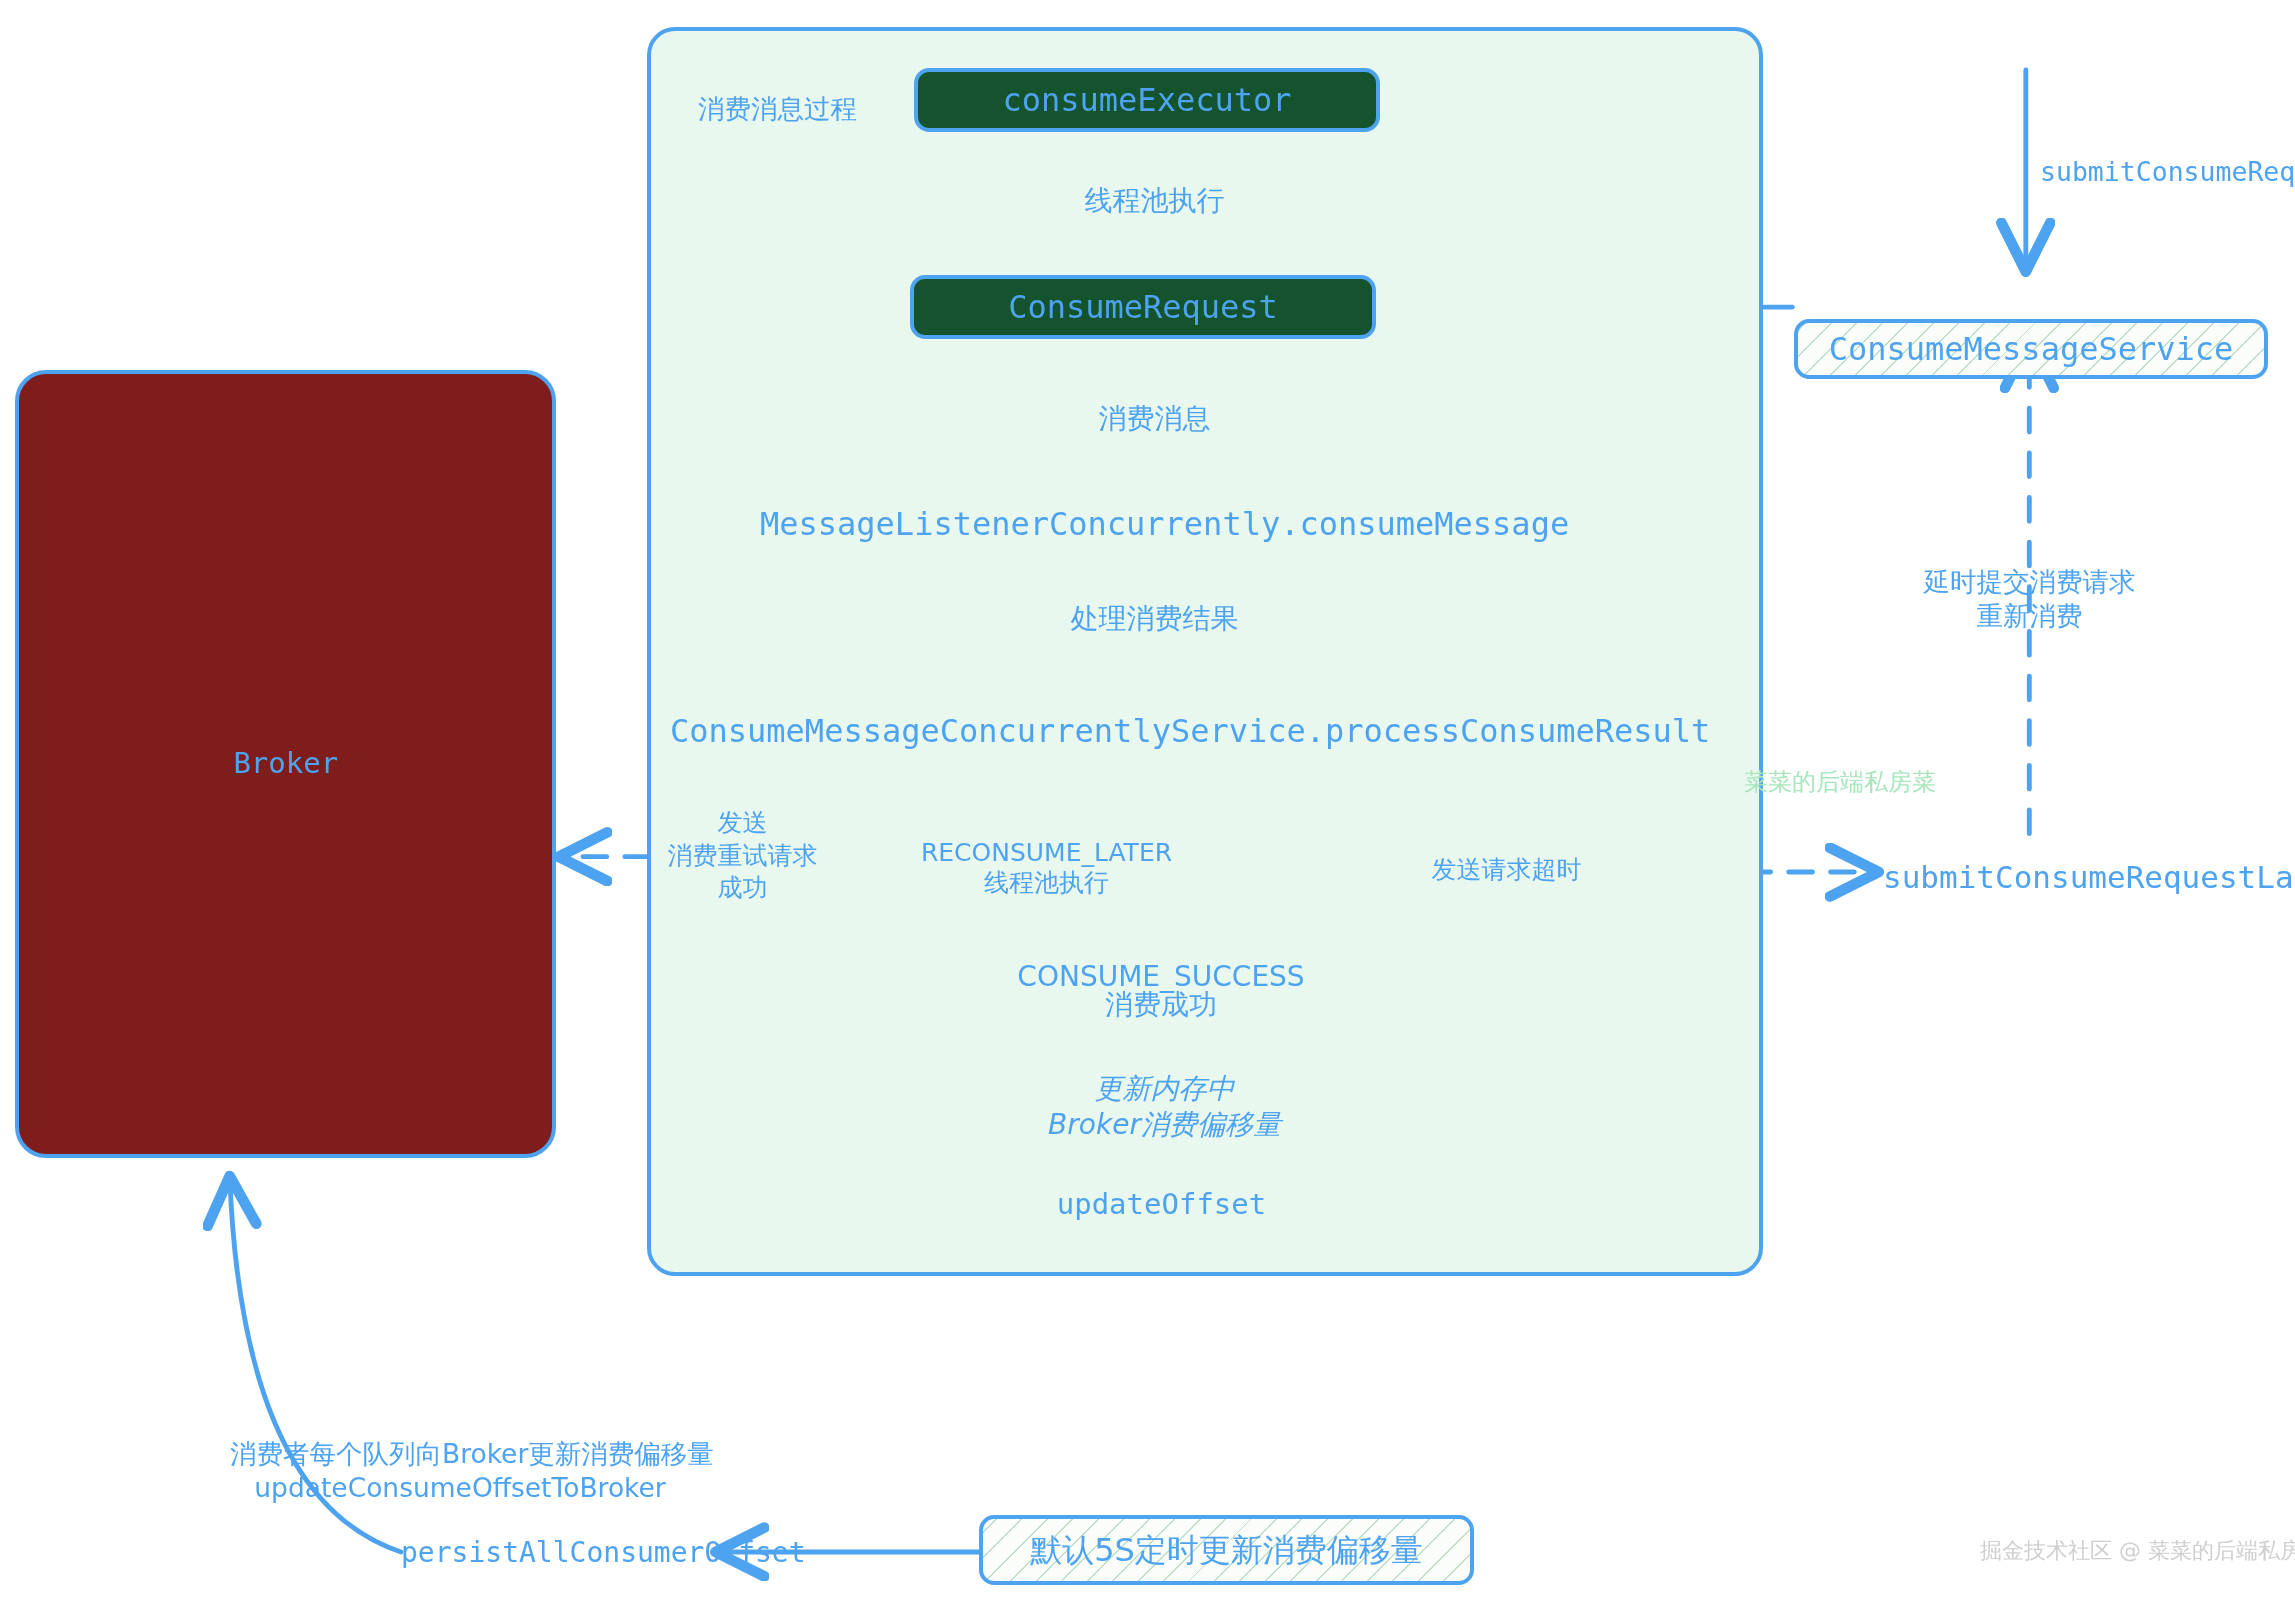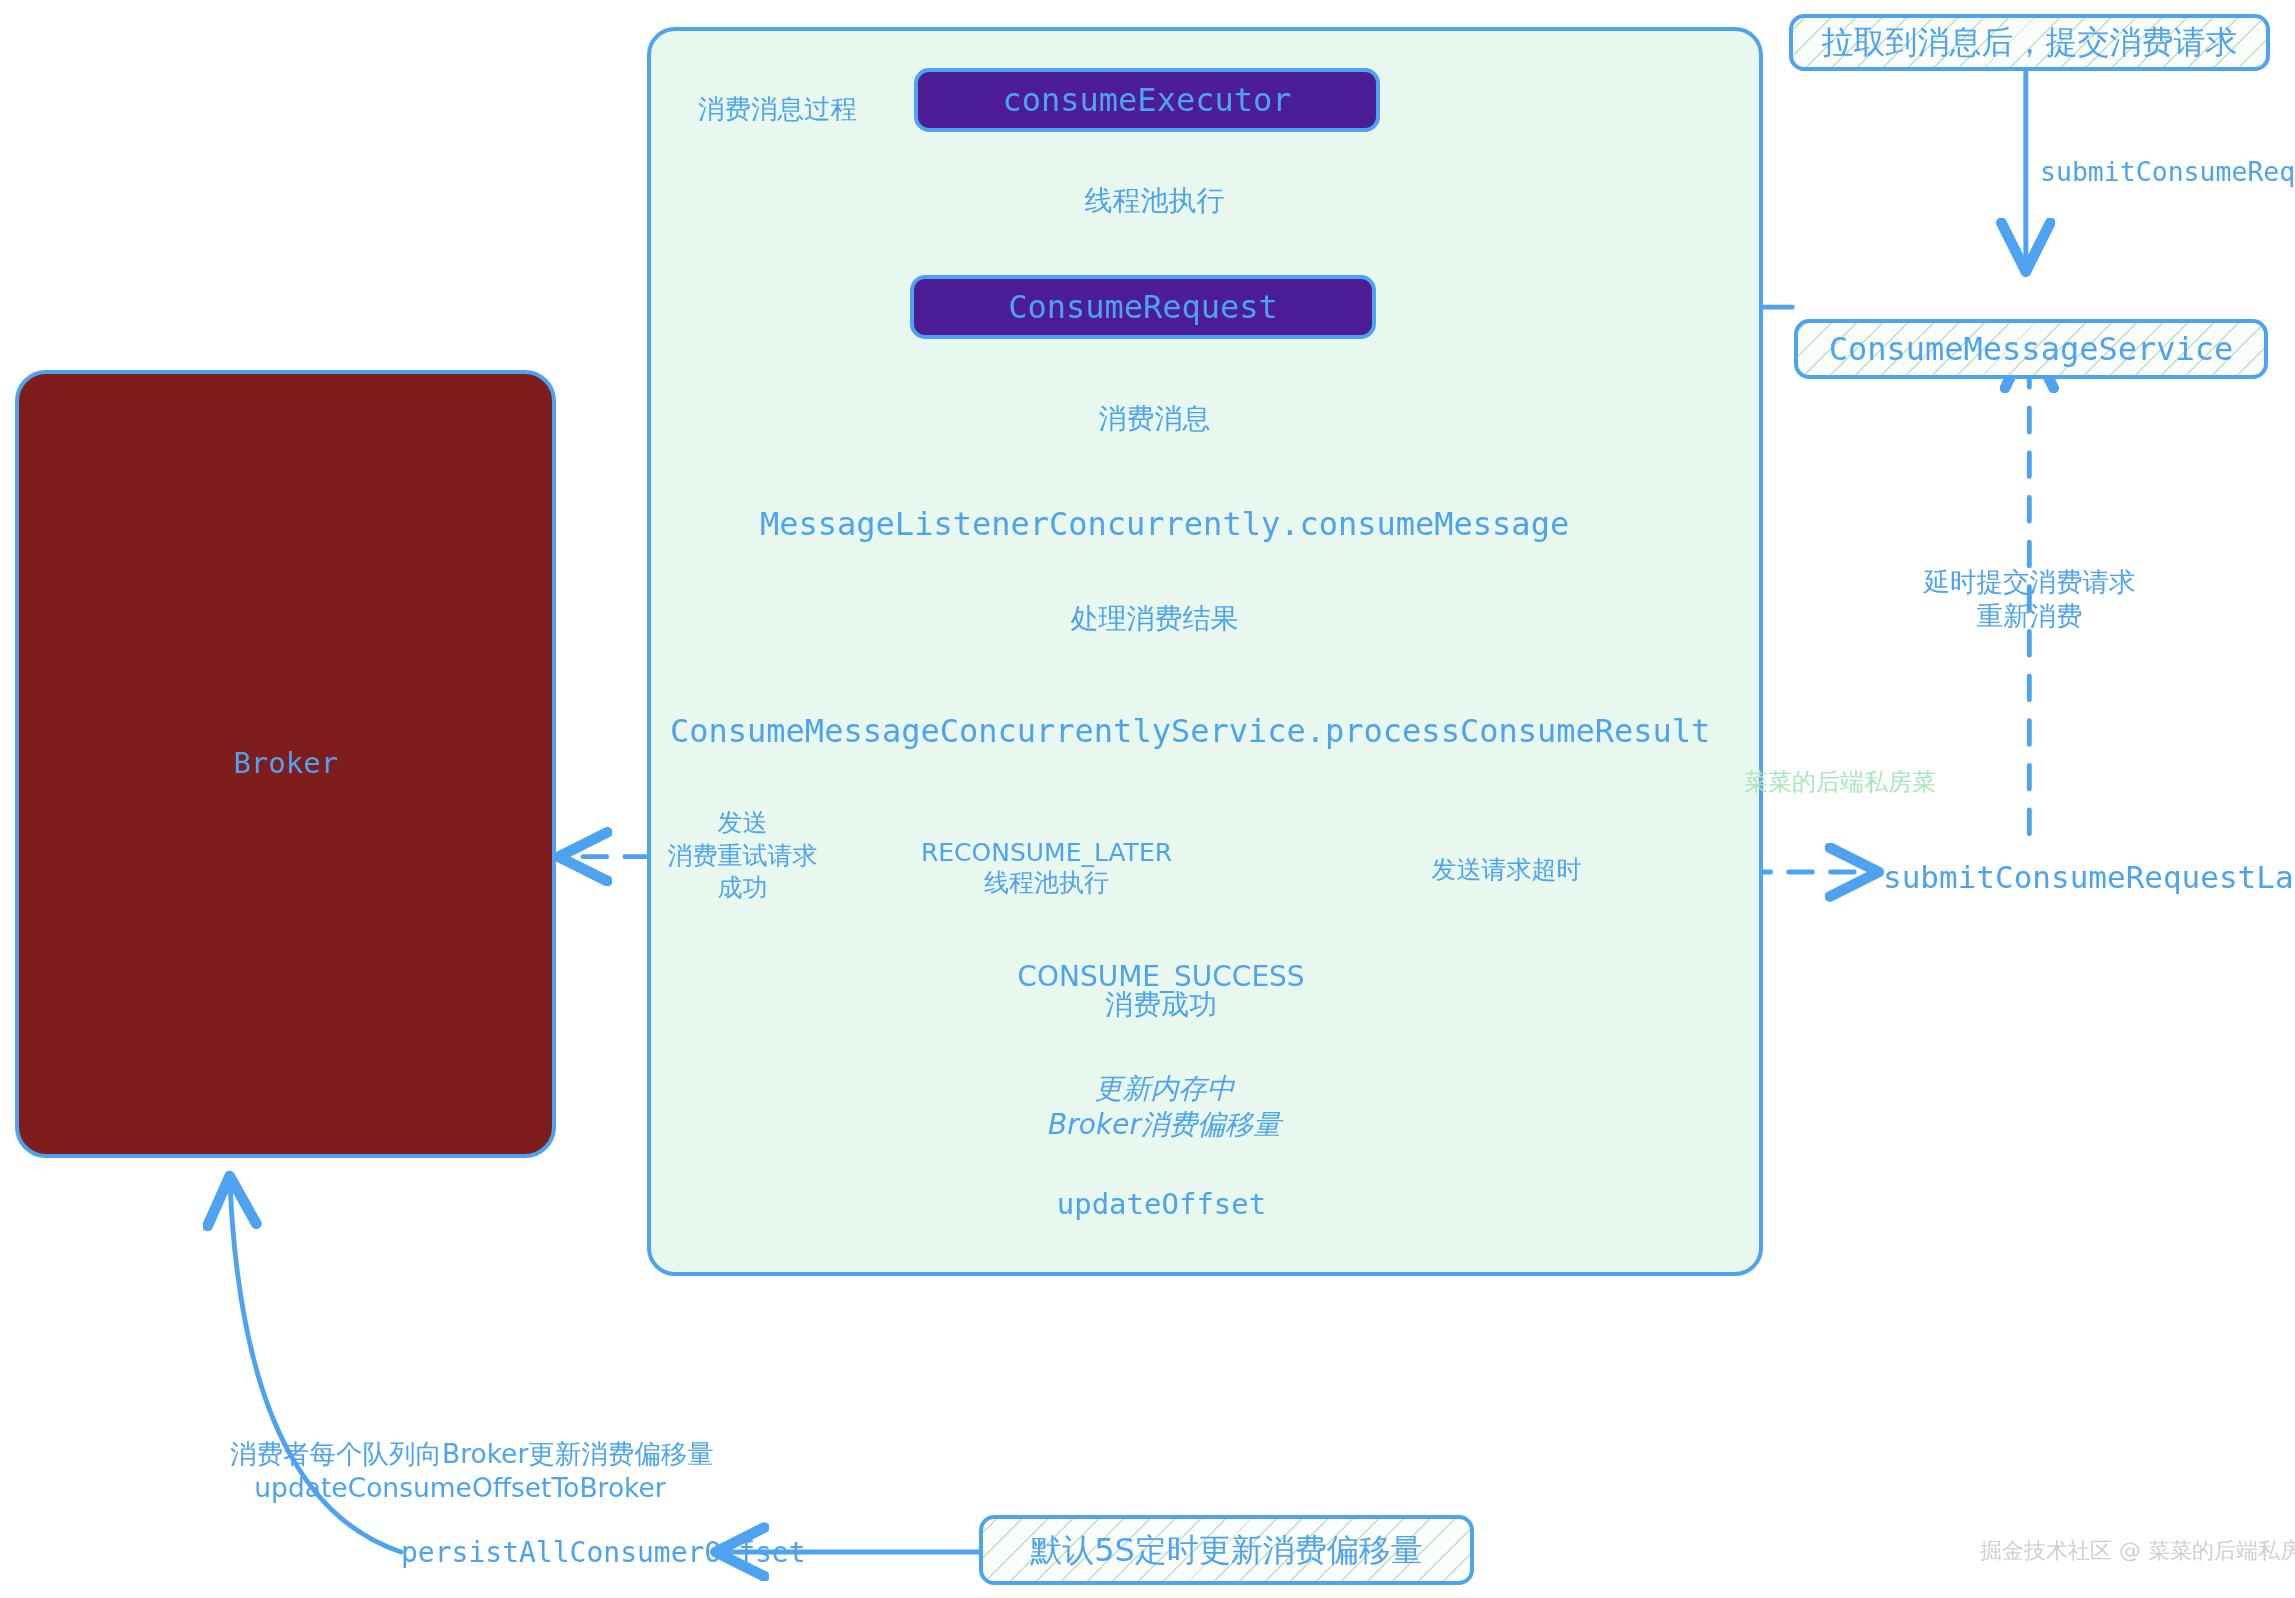--- a/index.html
+++ b/index.html
@@ -38,21 +38,21 @@
   
   .container-box {
     border: 4.2px solid #4da3f0;
     border-radius: 28px;
     background: #e9f8ee;
   }
   
   .pill {
     border: 4.2px solid #4da3f0;
     border-radius: 15.3px;
-    background: #4c1d95;
+    background: #14532d;
   }
   
   .hatched {
     border: 4.2px solid #4da3f0;
     border-radius: 15.3px;
     background-color: #fbfdfb;
     background-image: repeating-linear-gradient(
       -45deg,
       rgba(140,200,160,0.55) 0px,
       rgba(140,200,160,0.55) 1.4px,
@@ -206,21 +206,20 @@
 
   <div class="label cjk fs-36" style="left:631px; top:807px; width:223px;">发送
 消费重试请求
 成功</div>
 
   <div class="label cjk fs-36" style="left:1409px; top:854px; width:195px;">发送请求超时</div>
 
 
   <div class="node broker-box mono fs-42" style="left:15.3px; top:370px; width:541px; height:788px;">Broker</div>
 
-  <div class="node hatched cjk fs-46" style="left:1789px; top:14px; width:481px; height:57px;">拉取到消息后，提交消费请求</div>
 
   <div class="label mono fs-38" style="left:2040px; top:155px; width:258px; text-align:left;">submitConsumeRequest</div>
 
   <div class="node hatched mono fs-46" style="left:1794px; top:276px; width:474px; height:60px;margin-top:43px;">ConsumeMessageService</div>
 
   <div class="label cjk fs-38" style="left:1904px; top:565px; width:251px;">延时提交消费请求
 重新消费</div>
 
   <div class="label cjk fs-34 watermark-green" style="left:1744px; top:767px; width:230px; text-align:left;">菜菜的后端私房菜</div>
 

